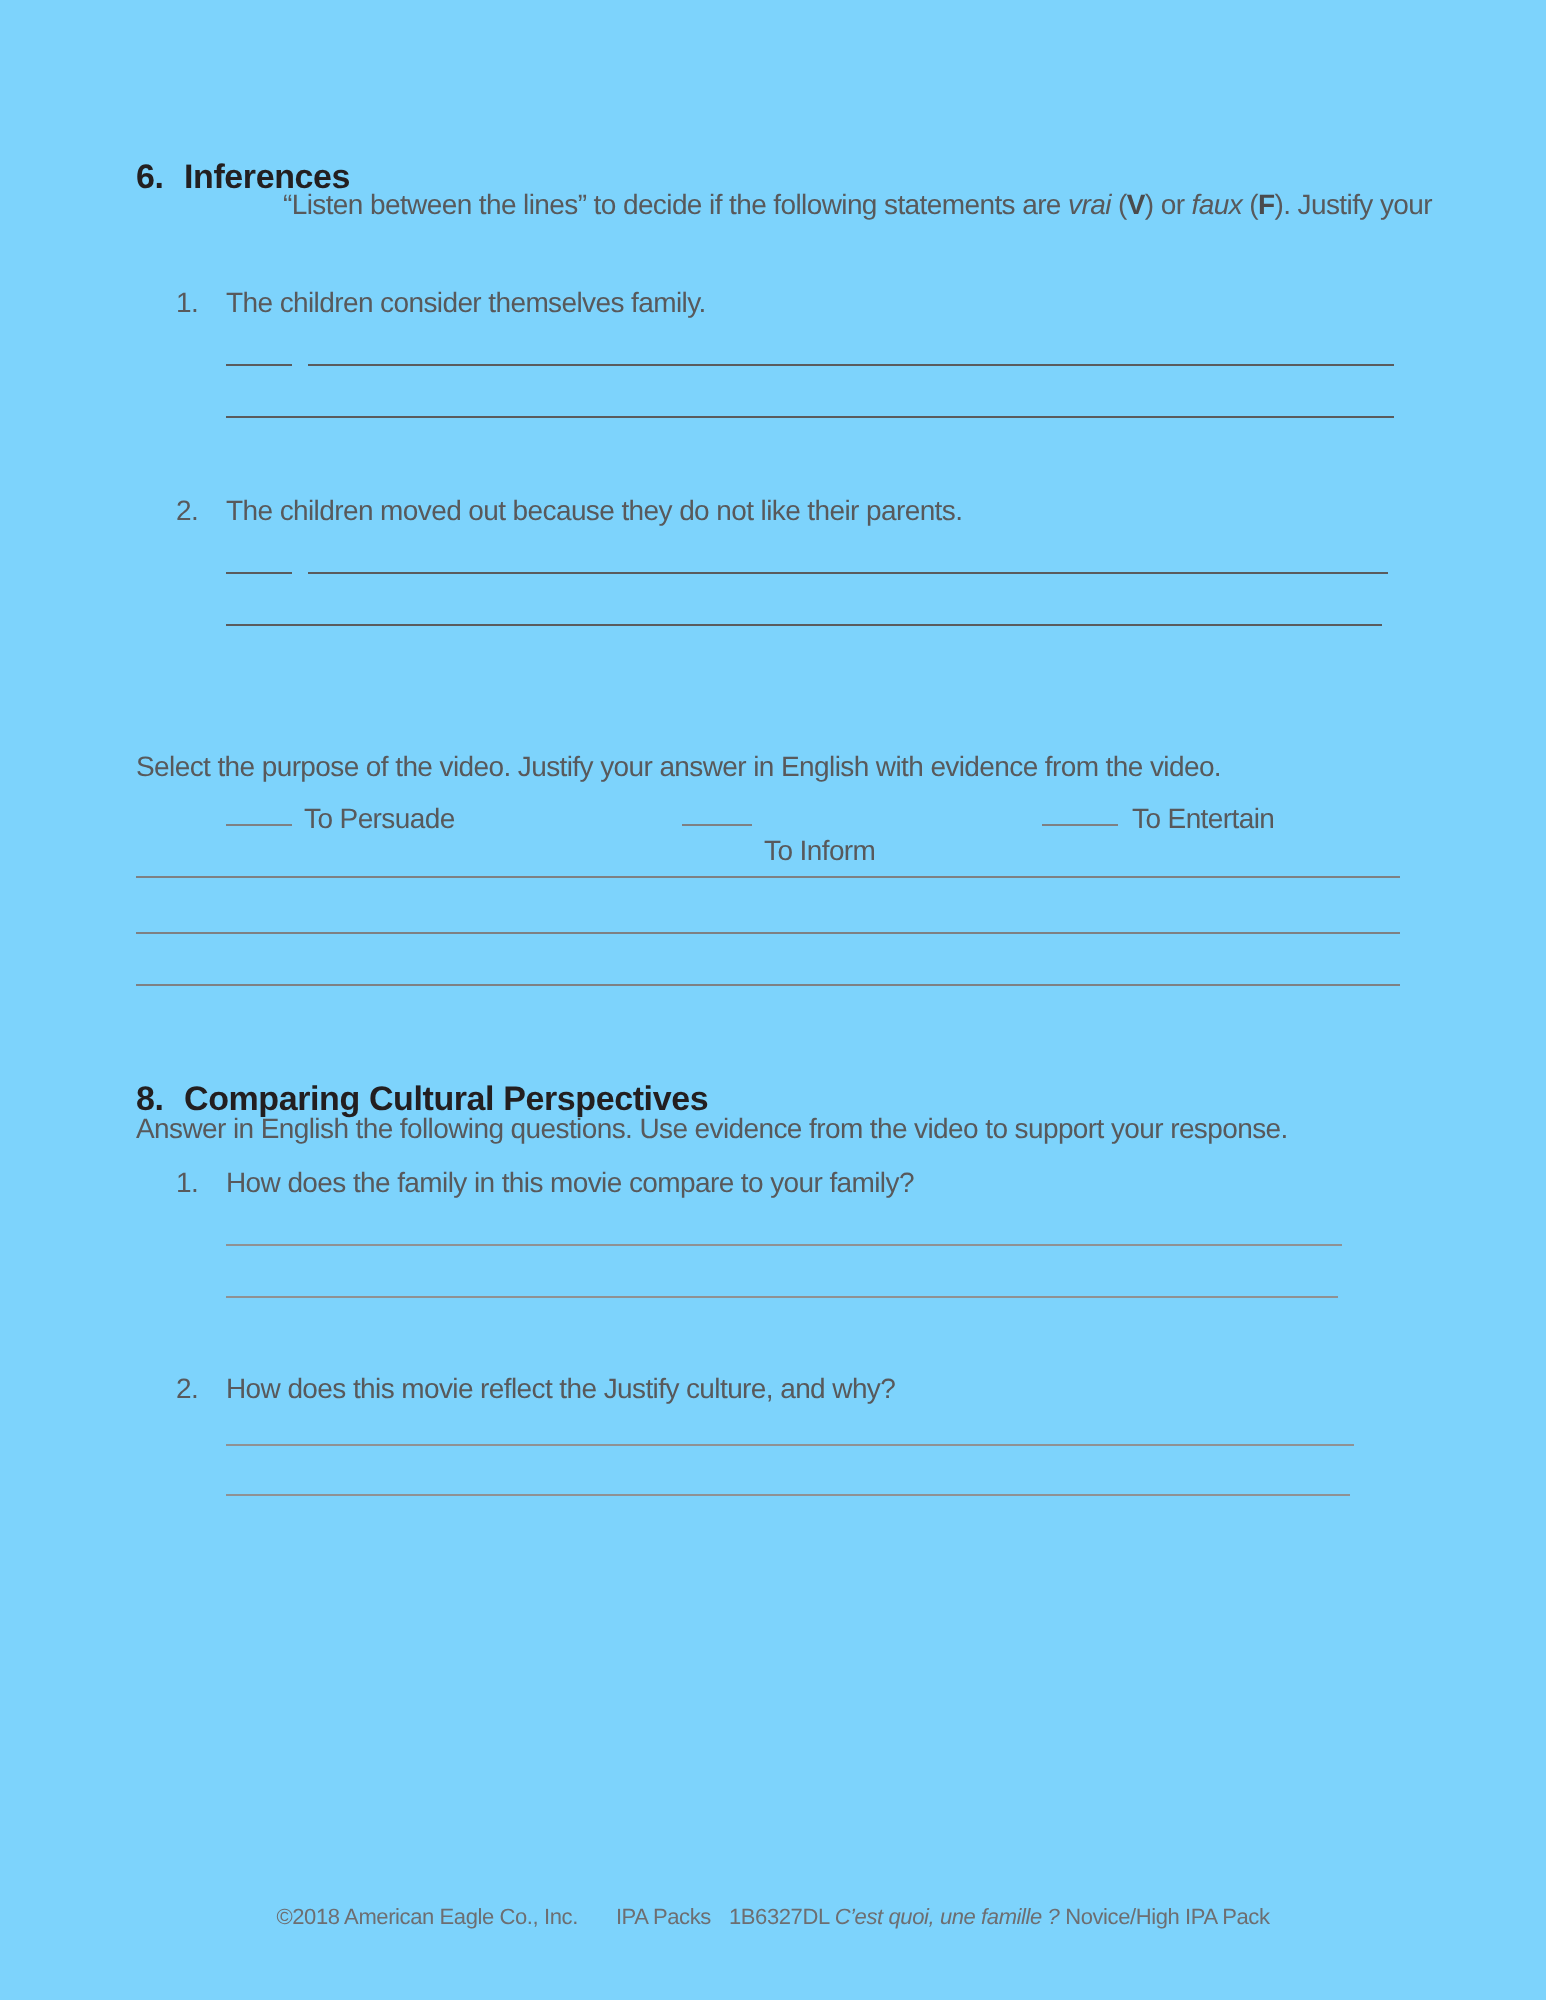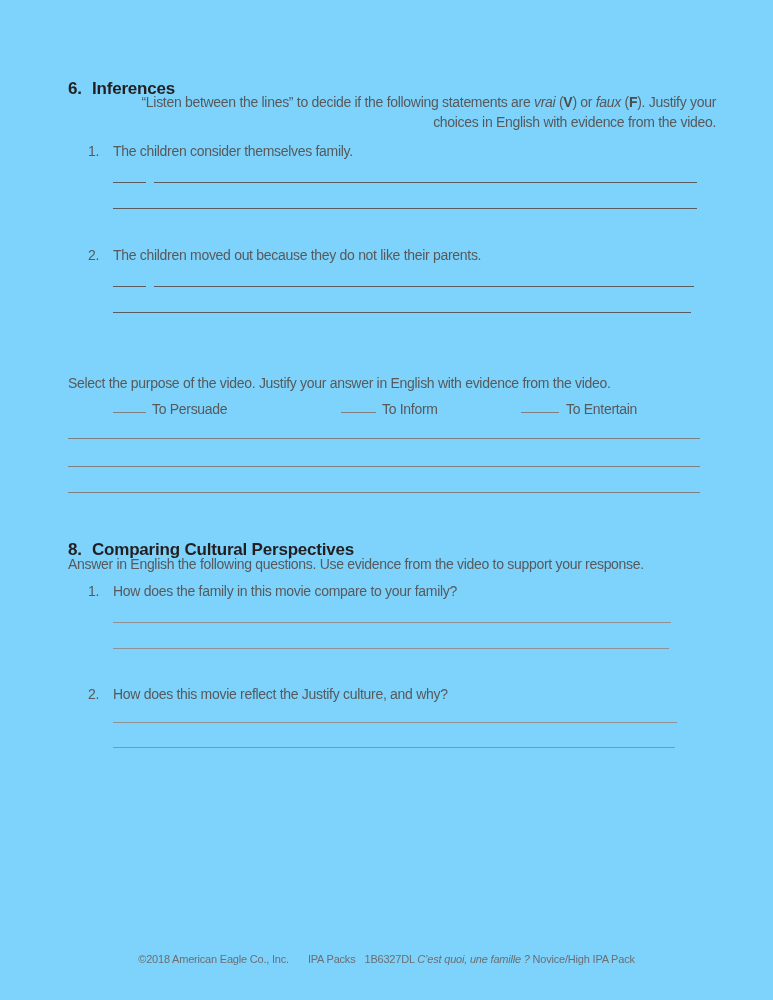--- a/index.html
+++ b/index.html
@@ -54,21 +54,20 @@
 <body>
 
 <div class="page">
 
   <h2 class="abs sec-heading" style="left:68px; top:65px;">
     <span class="h-num">6.</span><span>Inferences</span>
   </h2>
 
   <p class="abs body-text" style="left:68px; top:92px; width:648px; margin:0;">
     <span>“Listen between the lines” to decide if the following statements are </span><span class="it">vrai</span><span> (</span><span class="bd">V</span><span>) or </span><span class="it">faux</span><span> (</span><span class="bd">F</span><span>). Justify your</span><br>
-    <span>choices in English with evidence from the video.</span>
   </p>
 
   <div class="abs body-text q-item" style="left:0; top:141px; width:773px;">
     <span class="q-num">1.</span>
     <span class="q-text">The children consider themselves family.</span>
   </div>
   <div class="abs ans-line" style="left:113px; top:182px; width:33px;"></div>
   <div class="abs ans-line" style="left:154px; top:182px; width:543px;"></div>
   <div class="abs ans-line" style="left:113px; top:208px; width:584px;"></div>
 
@@ -80,21 +79,21 @@
   <div class="abs ans-line" style="left:154px; top:286px; width:540px;"></div>
   <div class="abs ans-line" style="left:113px; top:312px; width:578px;"></div>
 
 
   <p class="abs body-text" style="left:68px; top:373px; margin:0; white-space:nowrap;">Select the purpose of the video. Justify your answer in English with evidence from the video.</p>
 
   <div class="abs" style="left:0; top:399px; width:773px; height:20px;">
     <div class="abs ans-line mid" style="left:113px; top:13px; width:33px;"></div>
     <span class="abs body-text" style="left:152px; top:0; white-space:nowrap;">To Persuade</span>
     <div class="abs ans-line mid" style="left:341px; top:13px; width:35px;"></div>
-    <span class="abs body-text" style="left:382px; top:0; white-space:nowrap;">To Inform</span>
+    <span class="abs body-text" style="left:382px; top:16px; white-space:nowrap;">To Inform</span>
     <div class="abs ans-line mid" style="left:521px; top:13px; width:38px;"></div>
     <span class="abs body-text" style="left:566px; top:0; white-space:nowrap;">To Entertain</span>
   </div>
 
   <div class="abs ans-line mid" style="left:68px; top:438px; width:632px;"></div>
   <div class="abs ans-line mid" style="left:68px; top:466px; width:632px;"></div>
   <div class="abs ans-line mid" style="left:68px; top:492px; width:632px;"></div>
 
   <h2 class="abs sec-heading" style="left:68px; top:526px;">
     <span class="h-num">8.</span><span>Comparing Cultural Perspectives</span>

